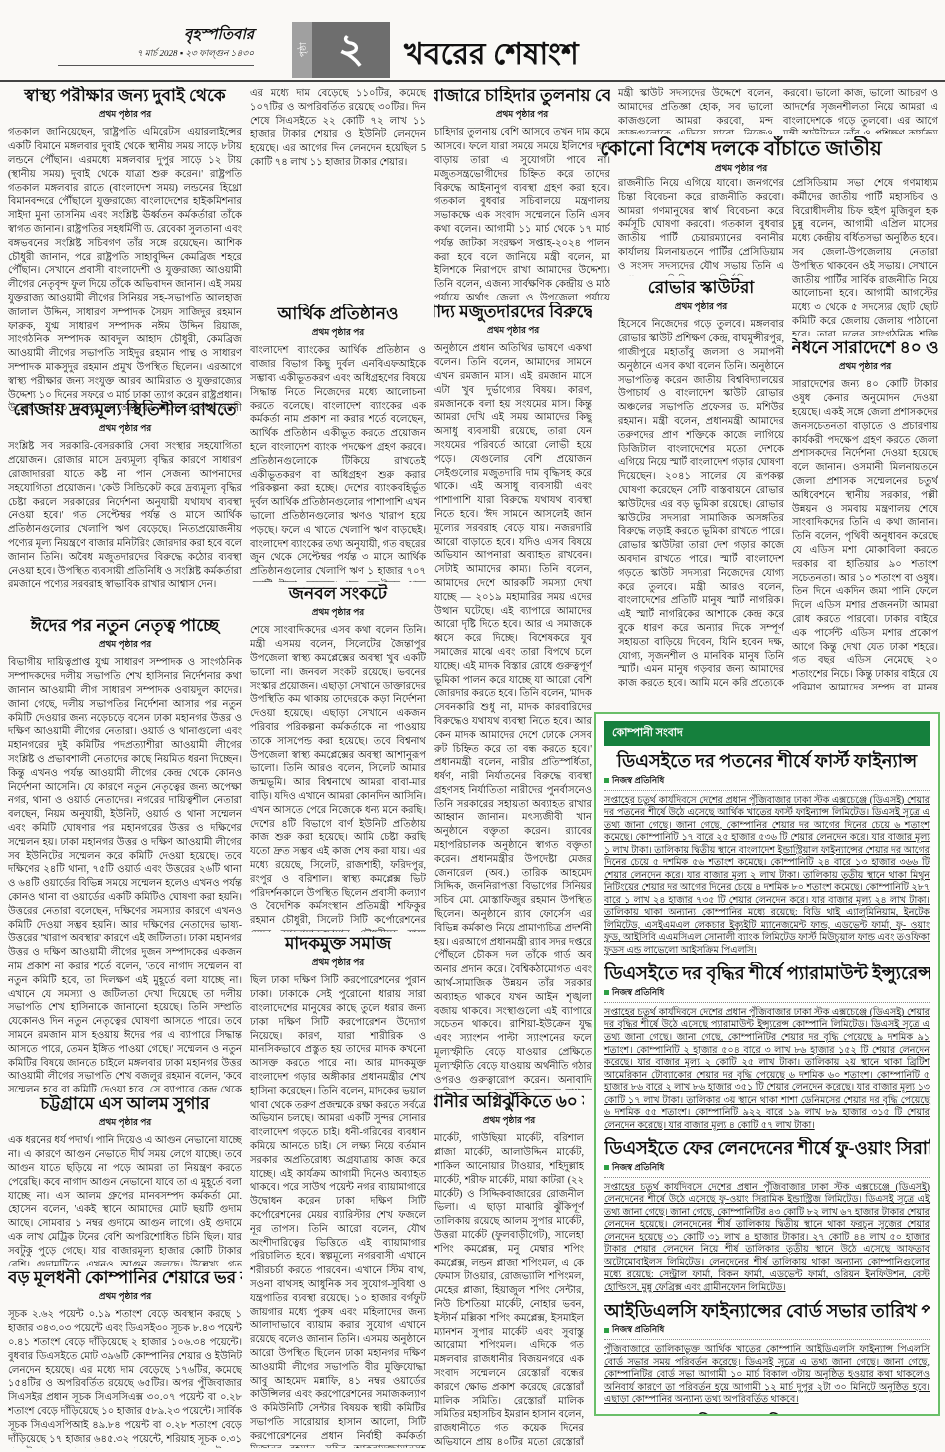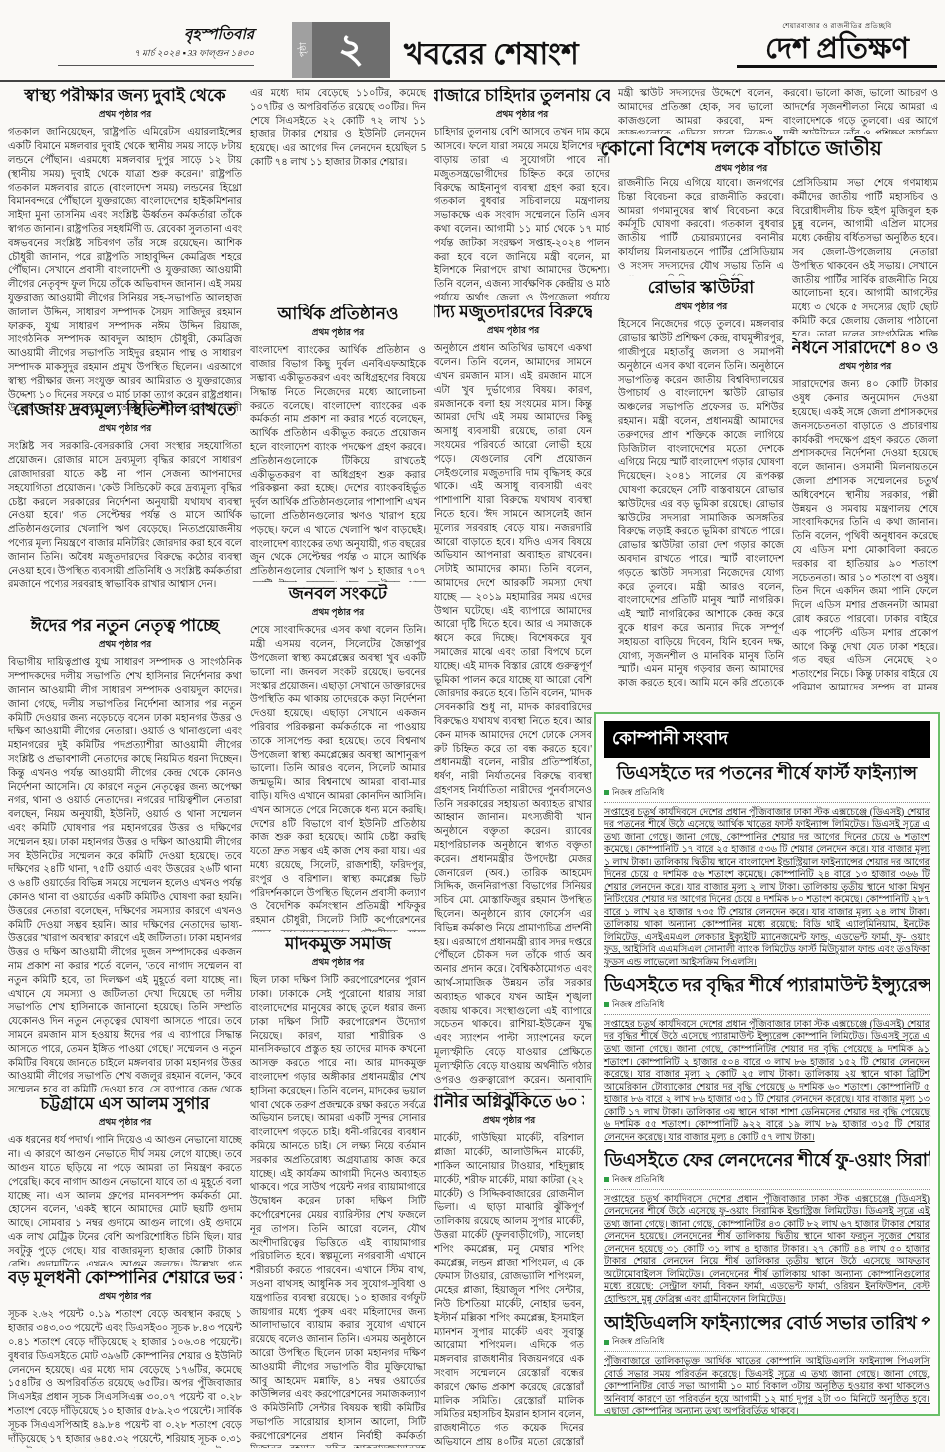--- a/index.html
+++ b/index.html
@@ -21,47 +21,43 @@
   
   .article{position:absolute;overflow:hidden;}
   .article h2{margin:0 0 1px 0;font-size:17px;font-weight:bold;text-align:center;white-space:nowrap;overflow:hidden;line-height:1.2;}
   .article h2.bleed{overflow:visible;}
   .article h2.big{font-size:20px;}
   .kicker{font-size:9px;font-weight:bold;text-align:center;margin-bottom:3px;}
   .body{font-size:10px;line-height:1.38;text-align:justify;}
   .twocol .body{column-count:2;column-gap:10px;}
   
   #companybox{position:absolute;left:594px;top:712px;width:346px;height:704px;border:2px solid #6abf69;background:#fdfdfb;padding:7px 8px;box-sizing:border-box;overflow:hidden;}
-  #companybar{background:#000000;color:#fff;font-weight:bold;font-size:18px;padding:3px 8px;margin-bottom:4px;}
+  #companybar{background:#15803d;color:#fff;font-weight:bold;font-size:11px;padding:3px 8px;margin-bottom:4px;}
   .cb-item{margin-bottom:6px;}
   .cb-item h3{margin:2px 0 1px 0;font-size:18px;font-weight:bold;text-align:center;white-space:nowrap;overflow:hidden;line-height:1.25;}
-  .bylinerow{font-size:8.5px;font-weight:normal;display:flex;align-items:center;gap:3px;border-bottom:1px dotted #888;padding-bottom:2px;margin-bottom:3px;}
+  .bylinerow{font-size:8.5px;font-weight:bold;display:flex;align-items:center;gap:3px;border-bottom:1px dotted #888;padding-bottom:2px;margin-bottom:3px;}
   .bullet{width:5px;height:5px;background:#2f9e44;display:inline-block;}
   .cb-item .body{font-size:9.5px;line-height:1.32;text-decoration:underline;}
 </style>
 </head>
 <body>
 
 <div id="page">
 
   <div id="header">
     <div class="dateblock">
       <div class="weekday">বৃহস্পতিবার</div>
-      <div class="dateline">৭ মার্চ ২০২৪ ▪ 33 ফাল্গুন ১৪৩০</div>
+      <div class="dateline">৭ মার্চ 2028 ▪ ২৩ ফাল্গুন ১৪৩০</div>
       <div class="rule"></div>
     </div>
     <div class="pagebox">
       <div class="strip">পৃষ্ঠা</div>
       <div class="num">২</div>
     </div>
     <div class="sectiontitle">খবরের শেষাংশ</div>
-    <div class="masthead">
-      <div class="tagline">শেয়ারবাজার ও রাজনীতির প্রতিচ্ছবি</div>
-      <div class="logo">দেশ প্রতিক্ষণ</div>
-    </div>
   </div>
 
   <div class="article" style="left:8px;top:86px;width:234px;height:330px">
     <h2>স্বাস্থ্য পরীক্ষার জন্য দুবাই থেকে</h2>
     <div class="kicker">প্রথম পৃষ্ঠার পর</div>
     <div class="body">গতকাল জানিয়েছেন, 'রাষ্ট্রপতি এমিরেটস এয়ারলাইন্সের একটি বিমানে মঙ্গলবার দুবাই থেকে স্থানীয় সময় সাড়ে ৮টায় লন্ডনে পৌঁছান। এরমধ্যে মঙ্গলবার দুপুর সাড়ে ১২ টায় (স্থানীয় সময়) দুবাই থেকে যাত্রা শুরু করেন।' রাষ্ট্রপতি গতকাল মঙ্গলবার রাতে (বাংলাদেশ সময়) লন্ডনের হিথ্রো বিমানবন্দরে পৌঁছালে যুক্তরাজ্যে বাংলাদেশের হাইকমিশনার সাইদা মুনা তাসনিম এবং সংশ্লিষ্ট ঊর্ধ্বতন কর্মকর্তারা তাঁকে স্বাগত জানান। রাষ্ট্রপতির সহধর্মিণী ড. রেবেকা সুলতানা এবং বঙ্গভবনের সংশ্লিষ্ট সচিবগণ তাঁর সঙ্গে রয়েছেন। আশিক চৌধুরী জানান, পরে রাষ্ট্রপতি সাহাবুদ্দিন কেমব্রিজ শহরে পৌঁছান। সেখানে প্রবাসী বাংলাদেশী ও যুক্তরাজ্য আওয়ামী লীগের নেতৃবৃন্দ ফুল দিয়ে তাঁকে অভিবাদন জানান। এই সময় যুক্তরাজ্য আওয়ামী লীগের সিনিয়র সহ-সভাপতি আলহাজ জালাল উদ্দিন, সাধারণ সম্পাদক সৈয়দ সাজিদুর রহমান ফারুক, যুগ্ম সাধারণ সম্পাদক নঈম উদ্দিন রিয়াজ, সাংগঠনিক সম্পাদক আবদুল আহাদ চৌধুরী, কেমব্রিজ আওয়ামী লীগের সভাপতি সাইদুর রহমান পান্থ ও সাধারণ সম্পাদক মাকসুদুর রহমান প্রমুখ উপস্থিত ছিলেন। এরআগে স্বাস্থ্য পরীক্ষার জন্য সংযুক্ত আরব আমিরাত ও যুক্তরাজ্যের উদ্দেশ্য ১০ দিনের সফরে ৩ মার্চ ঢাকা ত্যাগ করেন রাষ্ট্রপ্রধান। উল্লেখ্য ২০২৩ সালের ১৮ অক্টোবর মাসে ৭৪ বছর বয়সী রাষ্ট্রপতি সাহাবুদ্দিন বিদেশে কার্ডিয়াক বাইপাস সার্জারি করান। রাষ্ট্রপতি আগামী ১৩ মার্চ লন্ডন থেকে দেশে ফেরার কথা রয়েছে।</div>
   </div>
 
   <div class="article" style="left:8px;top:400px;width:234px;height:198px">
     <h2>রোজায় দ্রব্যমূল্য স্থিতিশীল রাখতে</h2>

